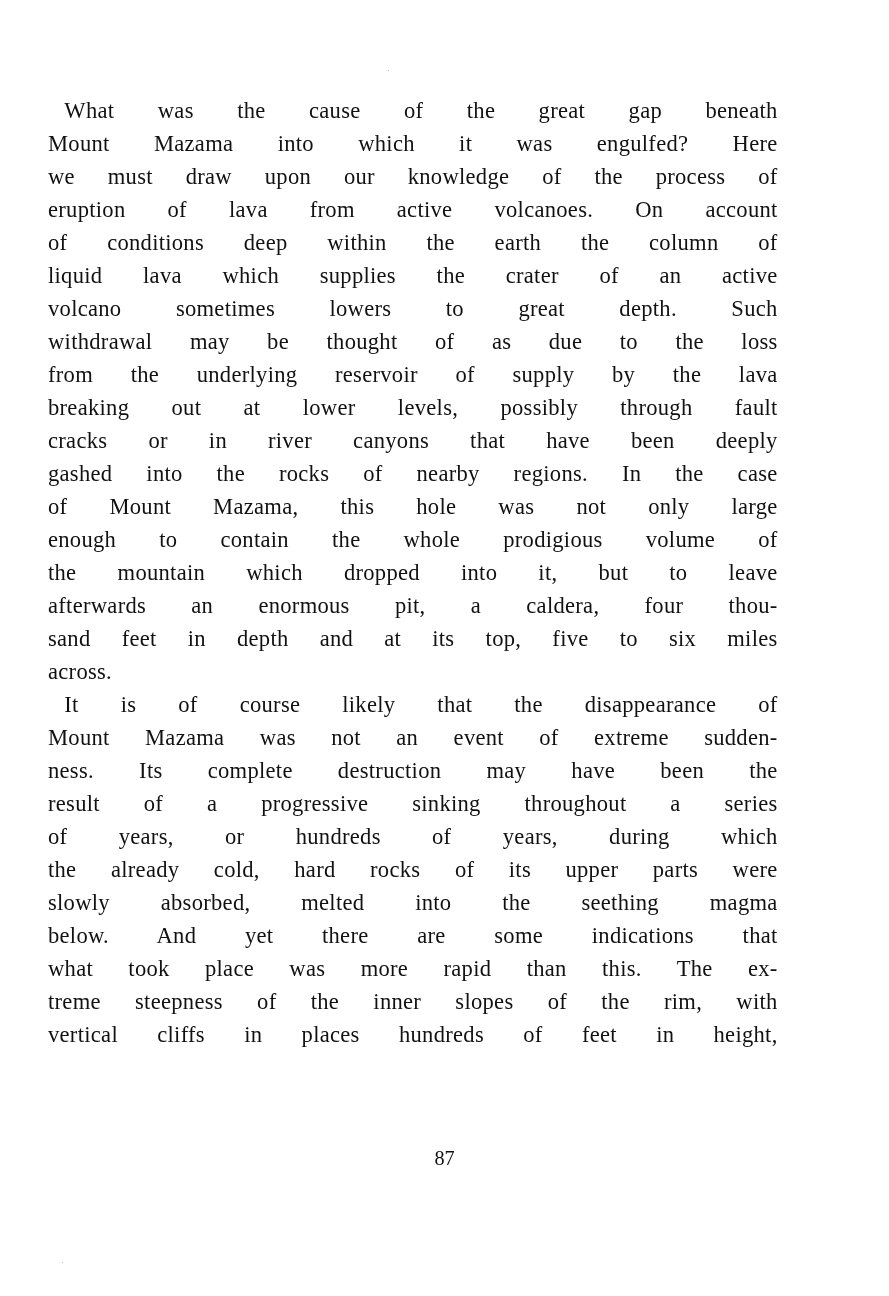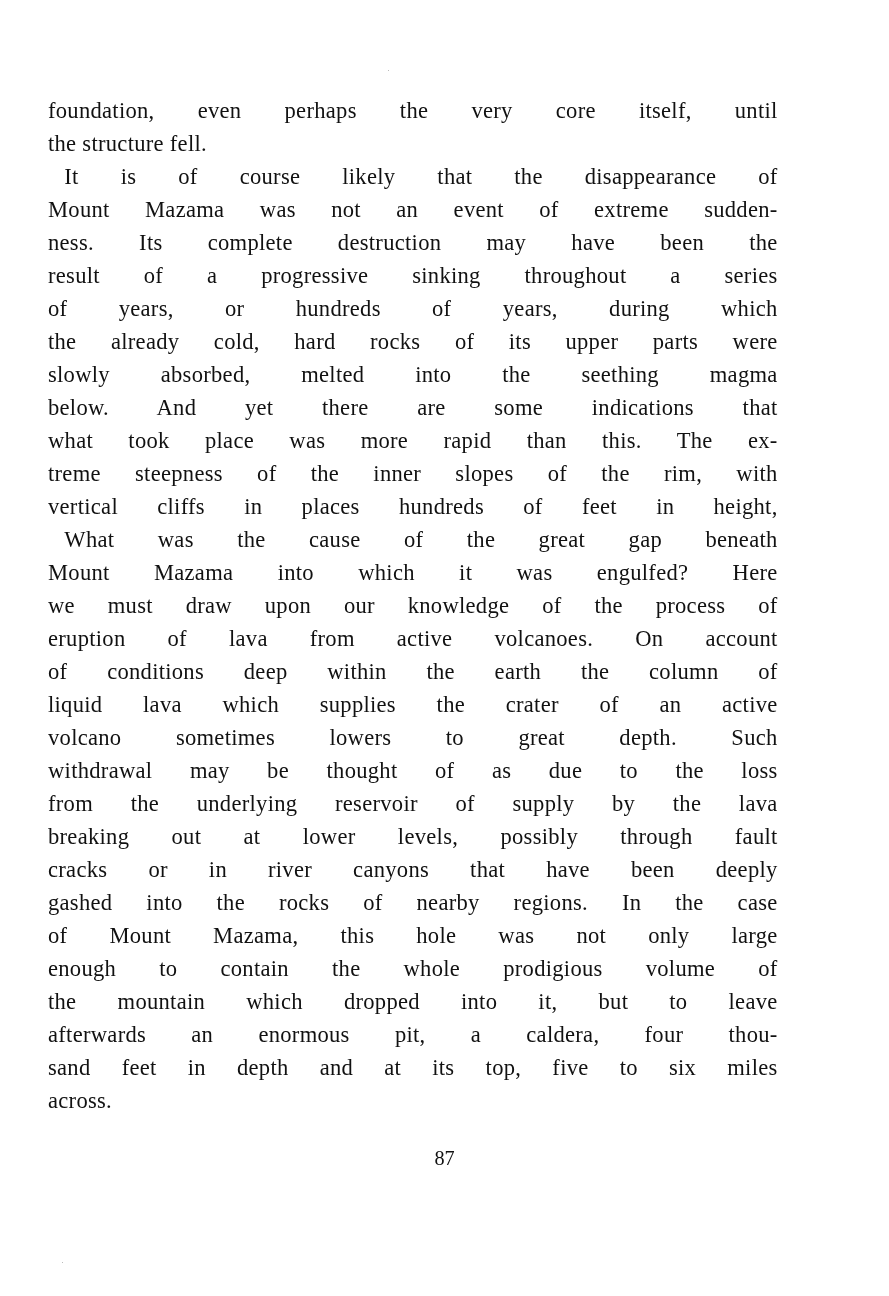--- a/index.html
+++ b/index.html
@@ -59,51 +59,47 @@
     }
   </style>
 </head>
 <body>
 
 <div class="speck" style="left:388px;top:70px;"></div>
 <div class="speck" style="left:62px;top:1262px;"></div>
 
 <div class="page" id="page-body">
     <div>
-      <span class="line">foundation, even perhaps the very core itself, until</span>
-      <span class="line last">the structure fell.</span>
-    </div>
-    <div>
-      <span class="line indent">It is of course likely that the disappearance of</span>
-      <span class="line">Mount Mazama was not an event of extreme sudden-</span>
-      <span class="line">ness.  Its complete destruction may have been the</span>
-      <span class="line">result of a progressive sinking throughout a series</span>
-      <span class="line">of years, or hundreds of years, during which</span>
-      <span class="line">the already cold, hard rocks of its upper parts were</span>
-      <span class="line">slowly absorbed, melted into the seething magma</span>
-      <span class="line">below.  And yet there are some indications that</span>
-      <span class="line">what took place was more rapid than this.  The ex-</span>
-      <span class="line">treme steepness of the inner slopes of the rim, with</span>
-      <span class="line">vertical cliffs in places hundreds of feet in height,</span>
-    </div>
-    <div>
       <span class="line indent">What was the cause of the great gap beneath</span>
       <span class="line">Mount Mazama into which it was engulfed?  Here</span>
       <span class="line">we must draw upon our knowledge of the process of</span>
       <span class="line">eruption of lava from active volcanoes.  On account</span>
       <span class="line">of conditions deep within the earth the column of</span>
       <span class="line">liquid lava which supplies the crater of an active</span>
       <span class="line">volcano sometimes lowers to great depth.  Such</span>
       <span class="line">withdrawal may be thought of as due to the loss</span>
       <span class="line">from the underlying reservoir of supply by the lava</span>
       <span class="line">breaking out at lower levels, possibly through fault</span>
       <span class="line">cracks or in river canyons that have been deeply</span>
       <span class="line">gashed into the rocks of nearby regions.  In the case</span>
       <span class="line">of Mount Mazama, this hole was not only large</span>
       <span class="line">enough to contain the whole prodigious volume of</span>
       <span class="line">the mountain which dropped into it, but to leave</span>
       <span class="line">afterwards an enormous pit, a caldera, four thou-</span>
       <span class="line">sand feet in depth and at its top, five to six miles</span>
       <span class="line last">across.</span>
     </div>
+    <div>
+      <span class="line indent">It is of course likely that the disappearance of</span>
+      <span class="line">Mount Mazama was not an event of extreme sudden-</span>
+      <span class="line">ness.  Its complete destruction may have been the</span>
+      <span class="line">result of a progressive sinking throughout a series</span>
+      <span class="line">of years, or hundreds of years, during which</span>
+      <span class="line">the already cold, hard rocks of its upper parts were</span>
+      <span class="line">slowly absorbed, melted into the seething magma</span>
+      <span class="line">below.  And yet there are some indications that</span>
+      <span class="line">what took place was more rapid than this.  The ex-</span>
+      <span class="line">treme steepness of the inner slopes of the rim, with</span>
+      <span class="line">vertical cliffs in places hundreds of feet in height,</span>
+    </div>
   </div>
 
 <div class="page-number">87</div>
 
 </body></html>

